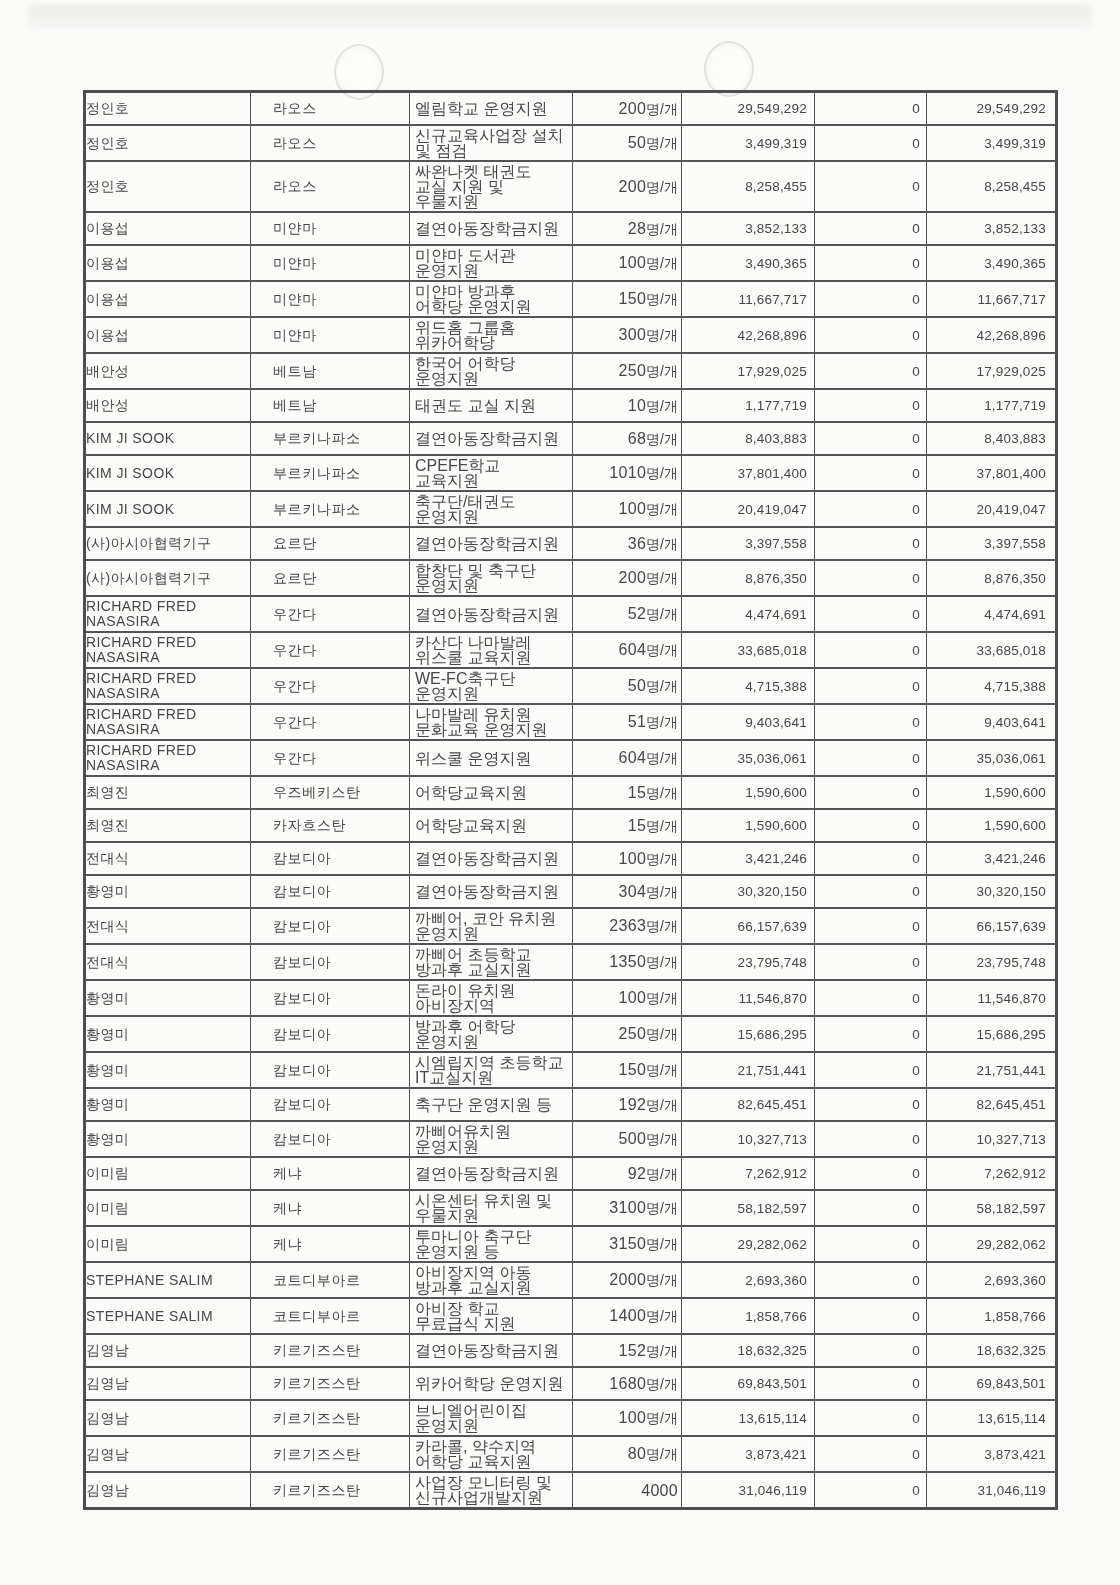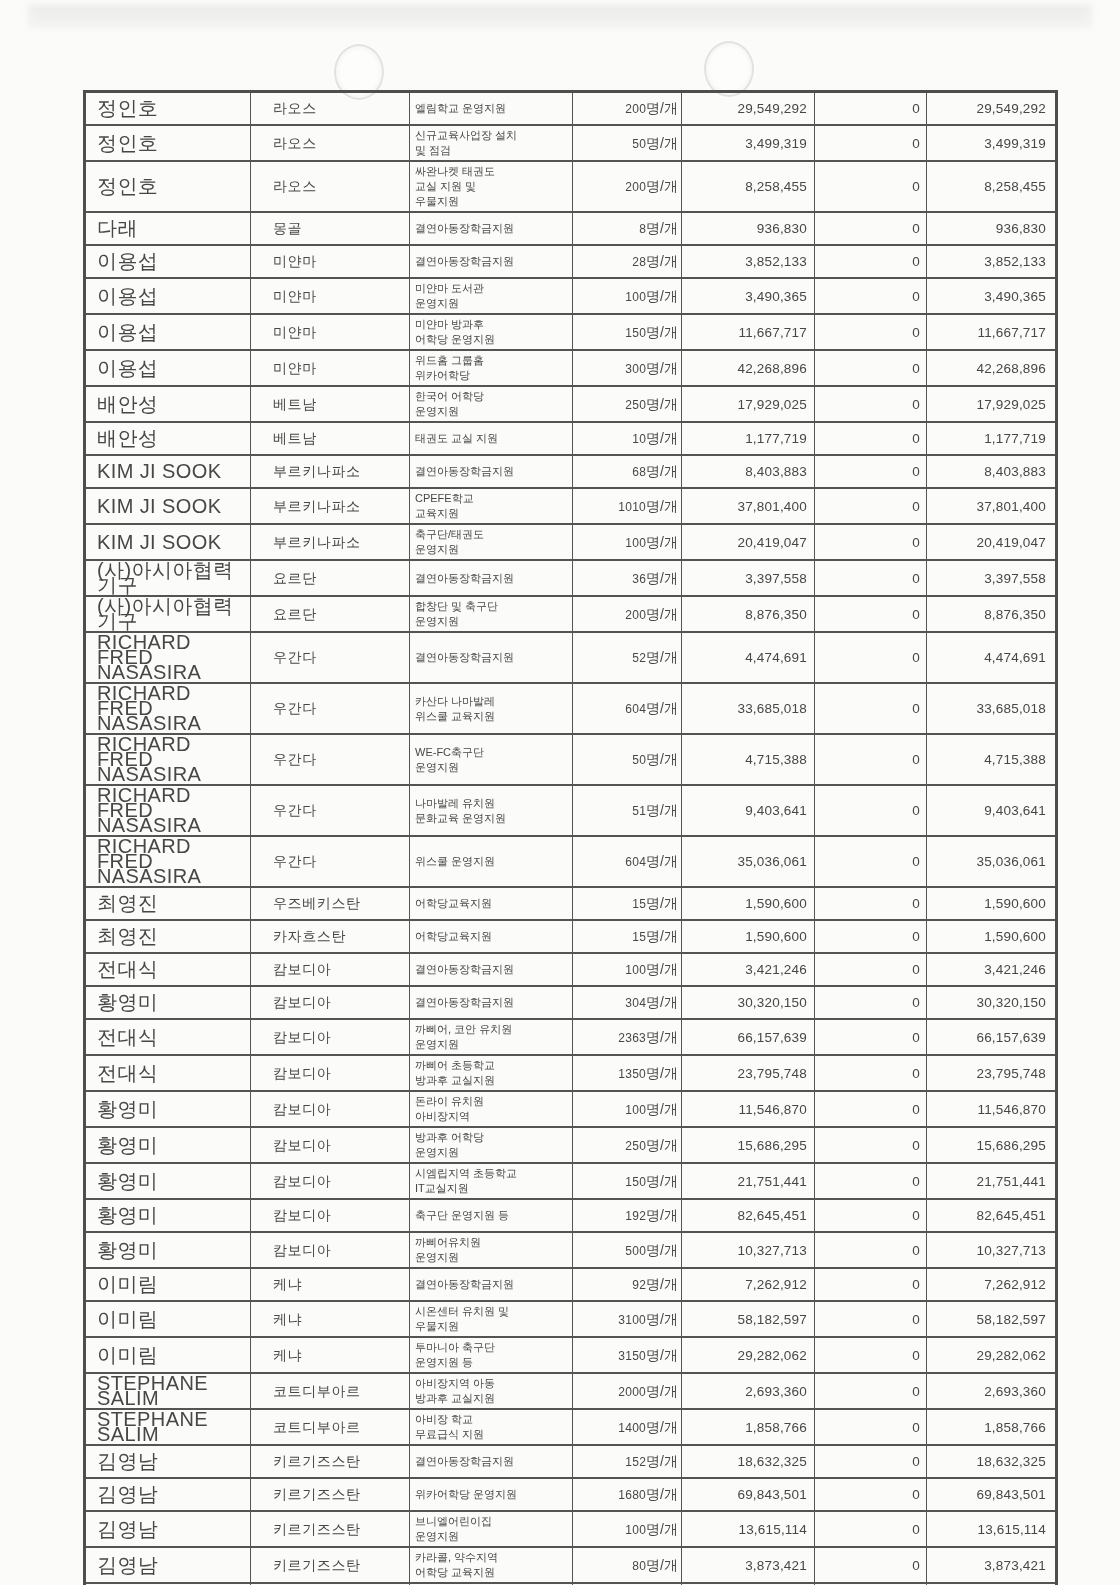--- a/index.html
+++ b/index.html
@@ -37,25 +37,25 @@
   .doc-table td {
     border:2px solid #545454;
     border-left-width:1.5px; border-right-width:1.5px;
     padding:2px 5px;
     height:27px;
     line-height:15px;
     color:#474747;
     vertical-align:middle;
     overflow:hidden;
   }
-  td.c-name    { font-size:20px; letter-spacing:.4px; white-space:pre-line; padding-left:11px; }
+  td.c-name    { font-size:14px; letter-spacing:.4px; white-space:pre-line; padding-left:0; }
   td.c-country { font-size:14px; letter-spacing:.6px; white-space:pre-line; padding-left:22px; }
-  td.c-project { font-size:11px; letter-spacing:0; white-space:pre-line; padding-left:5px; }
+  td.c-project { font-size:16px; letter-spacing:0; white-space:pre-line; padding-left:5px; }
   td.c-count   { text-align:right; padding-right:3px; white-space:nowrap; }
-  .cnum  { font-size:12px; letter-spacing:.3px; }
+  .cnum  { font-size:16px; letter-spacing:.3px; }
   .cunit { font-size:14px; }
   td.c-amount, td.c-zero, td.c-total { text-align:right; font-size:13.5px; letter-spacing:.2px; }
   td.c-amount { padding-right:7px; }
   td.c-zero   { padding-right:6px; }
   td.c-total  { padding-right:9px; }
 </style>
 </head>
 <body>
 
 <div class="scan-band"></div>
@@ -97,29 +97,20 @@
         <td class="c-country">라오스</td>
         <td class="c-project">싸완나켓 태권도
 교실 지원 및
 우물지원</td>
         <td class="c-count"><span class="cnum">200</span><span class="cunit">명/개</span></td>
         <td class="c-amount">8,258,455</td>
         <td class="c-zero">0</td>
         <td class="c-total">8,258,455</td>
       </tr>
       <tr>
-        <td class="c-name">다래</td>
-        <td class="c-country">몽골</td>
-        <td class="c-project">결연아동장학금지원</td>
-        <td class="c-count"><span class="cnum">8</span><span class="cunit">명/개</span></td>
-        <td class="c-amount">936,830</td>
-        <td class="c-zero">0</td>
-        <td class="c-total">936,830</td>
-      </tr>
-      <tr>
         <td class="c-name">이용섭</td>
         <td class="c-country">미얀마</td>
         <td class="c-project">결연아동장학금지원</td>
         <td class="c-count"><span class="cnum">28</span><span class="cunit">명/개</span></td>
         <td class="c-amount">3,852,133</td>
         <td class="c-zero">0</td>
         <td class="c-total">3,852,133</td>
       </tr>
       <tr>
         <td class="c-name">이용섭</td>

